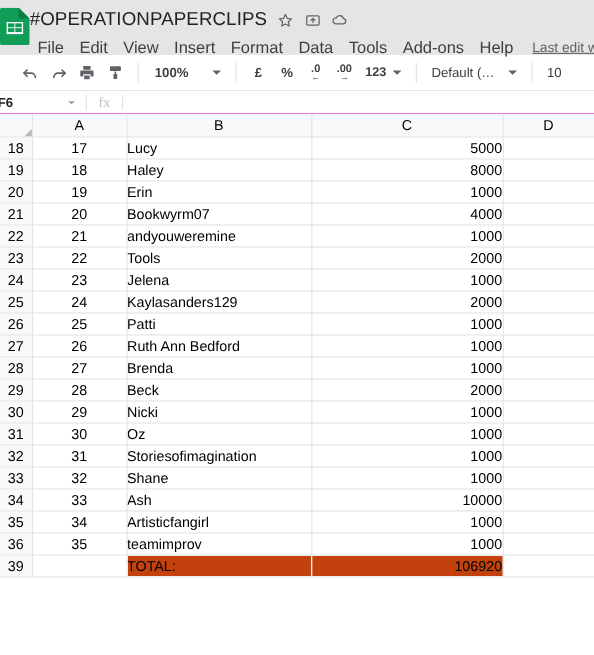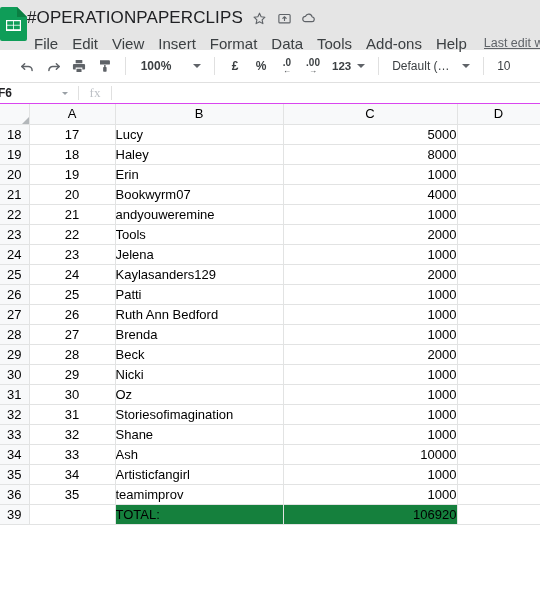--- a/index.html
+++ b/index.html
@@ -233,21 +233,21 @@
     color: #5f6368;
     font-size: 10.5px;
     text-align: center;
     border-right: 1px solid #c0c0c0;
     user-select: none;
   }
   td.cell-a { text-align: center;  padding-right: 4px; }
   td.cell-b { text-align: left;   padding-left: 4px; }
   td.cell-c { text-align: right;  padding-right: 5px; }
   td.cell-d { text-align: left;   padding-left: 4px; }
-  td.hl { background: #15803d; }
+  td.hl { background: #c2410c; }
 </style>
 </head>
 <body>
 
 <div class="titlebar">
 
   <div class="logo-wrap">
     <svg class="sheets-logo" viewBox="0 0 27 34">
       <path d="M2 0 h15 l10 10 v22 a2 2 0 0 1 -2 2 H2 a2 2 0 0 1 -2 -2 V2 a2 2 0 0 1 2 -2 z" fill="#0F9D58"></path>
       <path d="M17 0 l10 10 h-10 z" fill="#0b8043"></path>

